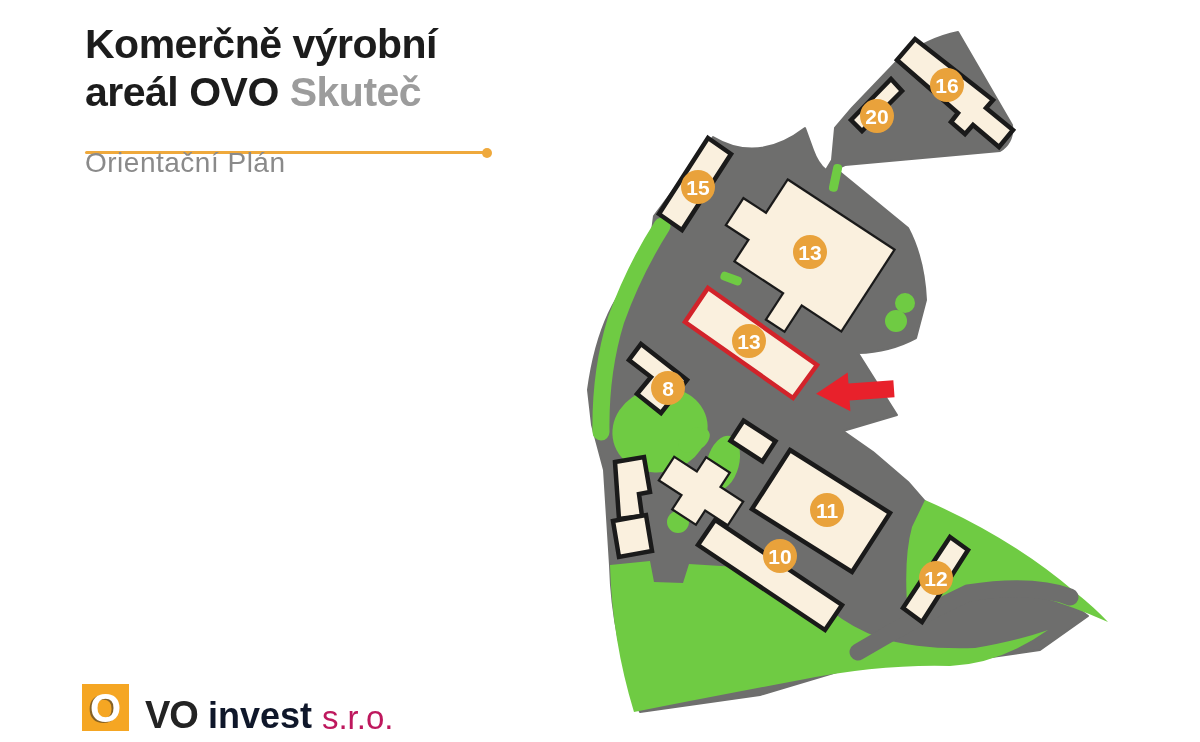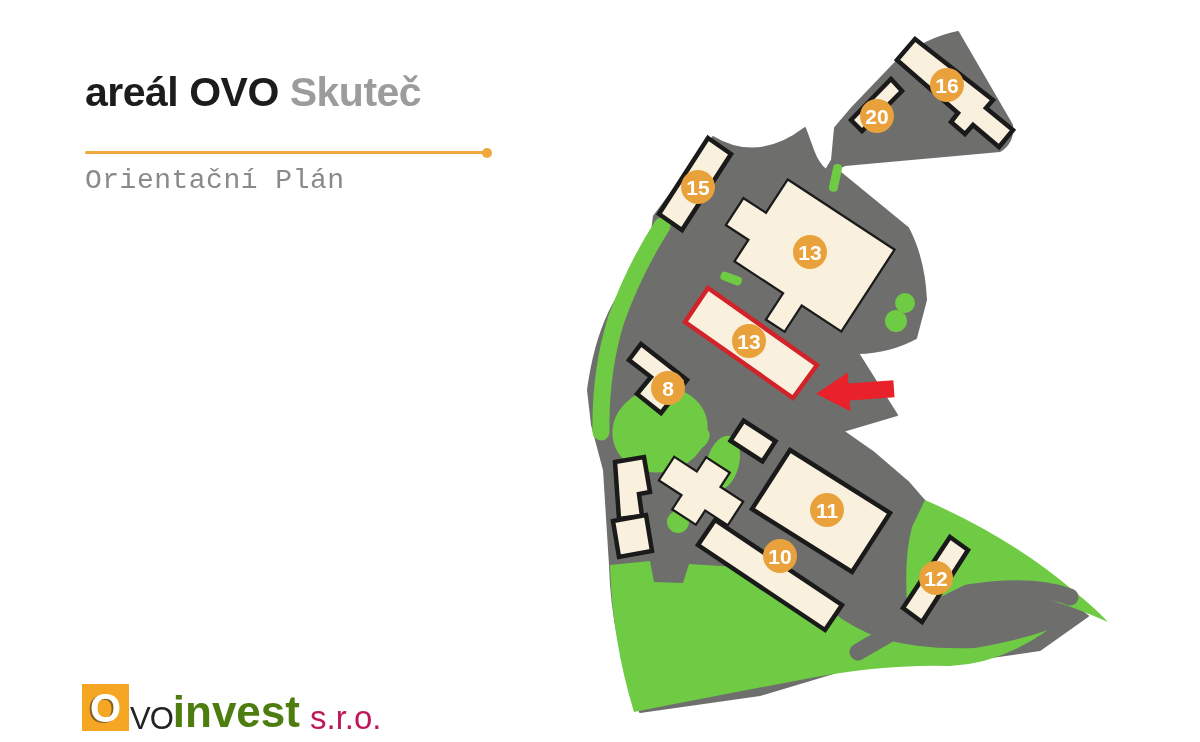--- a/index.html
+++ b/index.html
@@ -7,49 +7,49 @@
     position:relative;width:1200px;height:742px;background:#fff;overflow:hidden;
     font-family:"Liberation Sans",sans-serif;
   }
   
   .left-panel{position:absolute;left:85px;top:20px;width:430px;}
   .title{font-weight:bold;color:var(--ink);font-size:41px;line-height:1.18;letter-spacing:-0.5px;margin:0;}
   .title .light{font-weight:700;color:var(--subtle);}
   .divider-row{position:absolute;left:85px;top:148px;width:410px;height:10px;}
   .divider-line{position:absolute;left:0;top:3px;width:400px;height:3px;background:var(--accent);border-radius:2px;}
   .divider-dot{position:absolute;left:397px;top:0px;width:10px;height:10px;border-radius:50%;background:var(--accent);}
-  .subtitle{position:absolute;left:85px;top:165px;font-size:28px;color:var(--subtle2);letter-spacing:0.5px;font-family:Liberation Mono, monospace;}
+  .subtitle{position:absolute;left:85px;top:147px;font-size:28px;color:var(--subtle2);letter-spacing:0.5px;}
   
   .logo{position:absolute;left:82px;top:683px;display:flex;align-items:flex-end;height:48px;}
   .logo-square{
     width:47px;height:47px;background:var(--logo-orange);display:flex;align-items:center;justify-content:center;
     font-weight:bold;font-size:40px;color:#ffffff;text-shadow:-2px 1px 0 rgba(40,40,40,.55);line-height:1;
   }
-  .logo-rest{font-size:31px;font-weight:400;color:#232323;letter-spacing:-1px;line-height:1;margin-left:1px;transform:translateY(3px);}
-  .logo-word{font-size:44px;font-weight:bold;color:#4d7c0f;line-height:1;transform:translateY(3px);}
+  .logo-rest{font-size:38px;font-weight:700;color:#232323;letter-spacing:-1px;line-height:1;margin-left:16px;transform:translateY(3px);}
+  .logo-word{font-size:36px;font-weight:bold;color:#0f172a;margin-left:10px;line-height:1;transform:translateY(3px);}
   .logo-suffix{font-size:33px;font-weight:400;color:#be185d;margin-left:10px;line-height:1;transform:translateY(3px);}
   
   .map-svg{position:absolute;left:0;top:0;}
   .ground{fill:var(--ground);stroke:var(--ground);stroke-width:2;stroke-linejoin:round;}
   .grass{fill:var(--grass);}
   .grass-stroke{fill:none;stroke:var(--grass);stroke-width:17;stroke-linecap:round;}
   .road{fill:none;stroke:var(--ground);stroke-width:17;stroke-linecap:round;}
   .bld{fill:var(--bfill);stroke:var(--bstroke);stroke-width:4.5;stroke-linejoin:miter;}
   .bld-fill{fill:var(--bfill);stroke:none;}
   .bld-hl{fill:var(--bfill);stroke:var(--highlight);stroke-width:4.5;stroke-linejoin:miter;}
   .arrow{fill:var(--arrow);}
   .marker-num{font-family:"Liberation Sans",sans-serif;font-size:21px;font-weight:bold;}
 </style>
 </head>
 <body>
 
 <div class="stage">
 
   <div class="left-panel">
-    <h1 class="title"><br>
+    <h1 class="title"><span>Komerčně výrobní</span><br>
       <span>areál OVO</span>
       <span class="light">Skuteč</span>
     </h1>
   </div>
   <div class="divider-row">
     <div class="divider-line"></div>
     <div class="divider-dot"></div>
   </div>
   <div class="subtitle">Orientační Plán</div>
 

